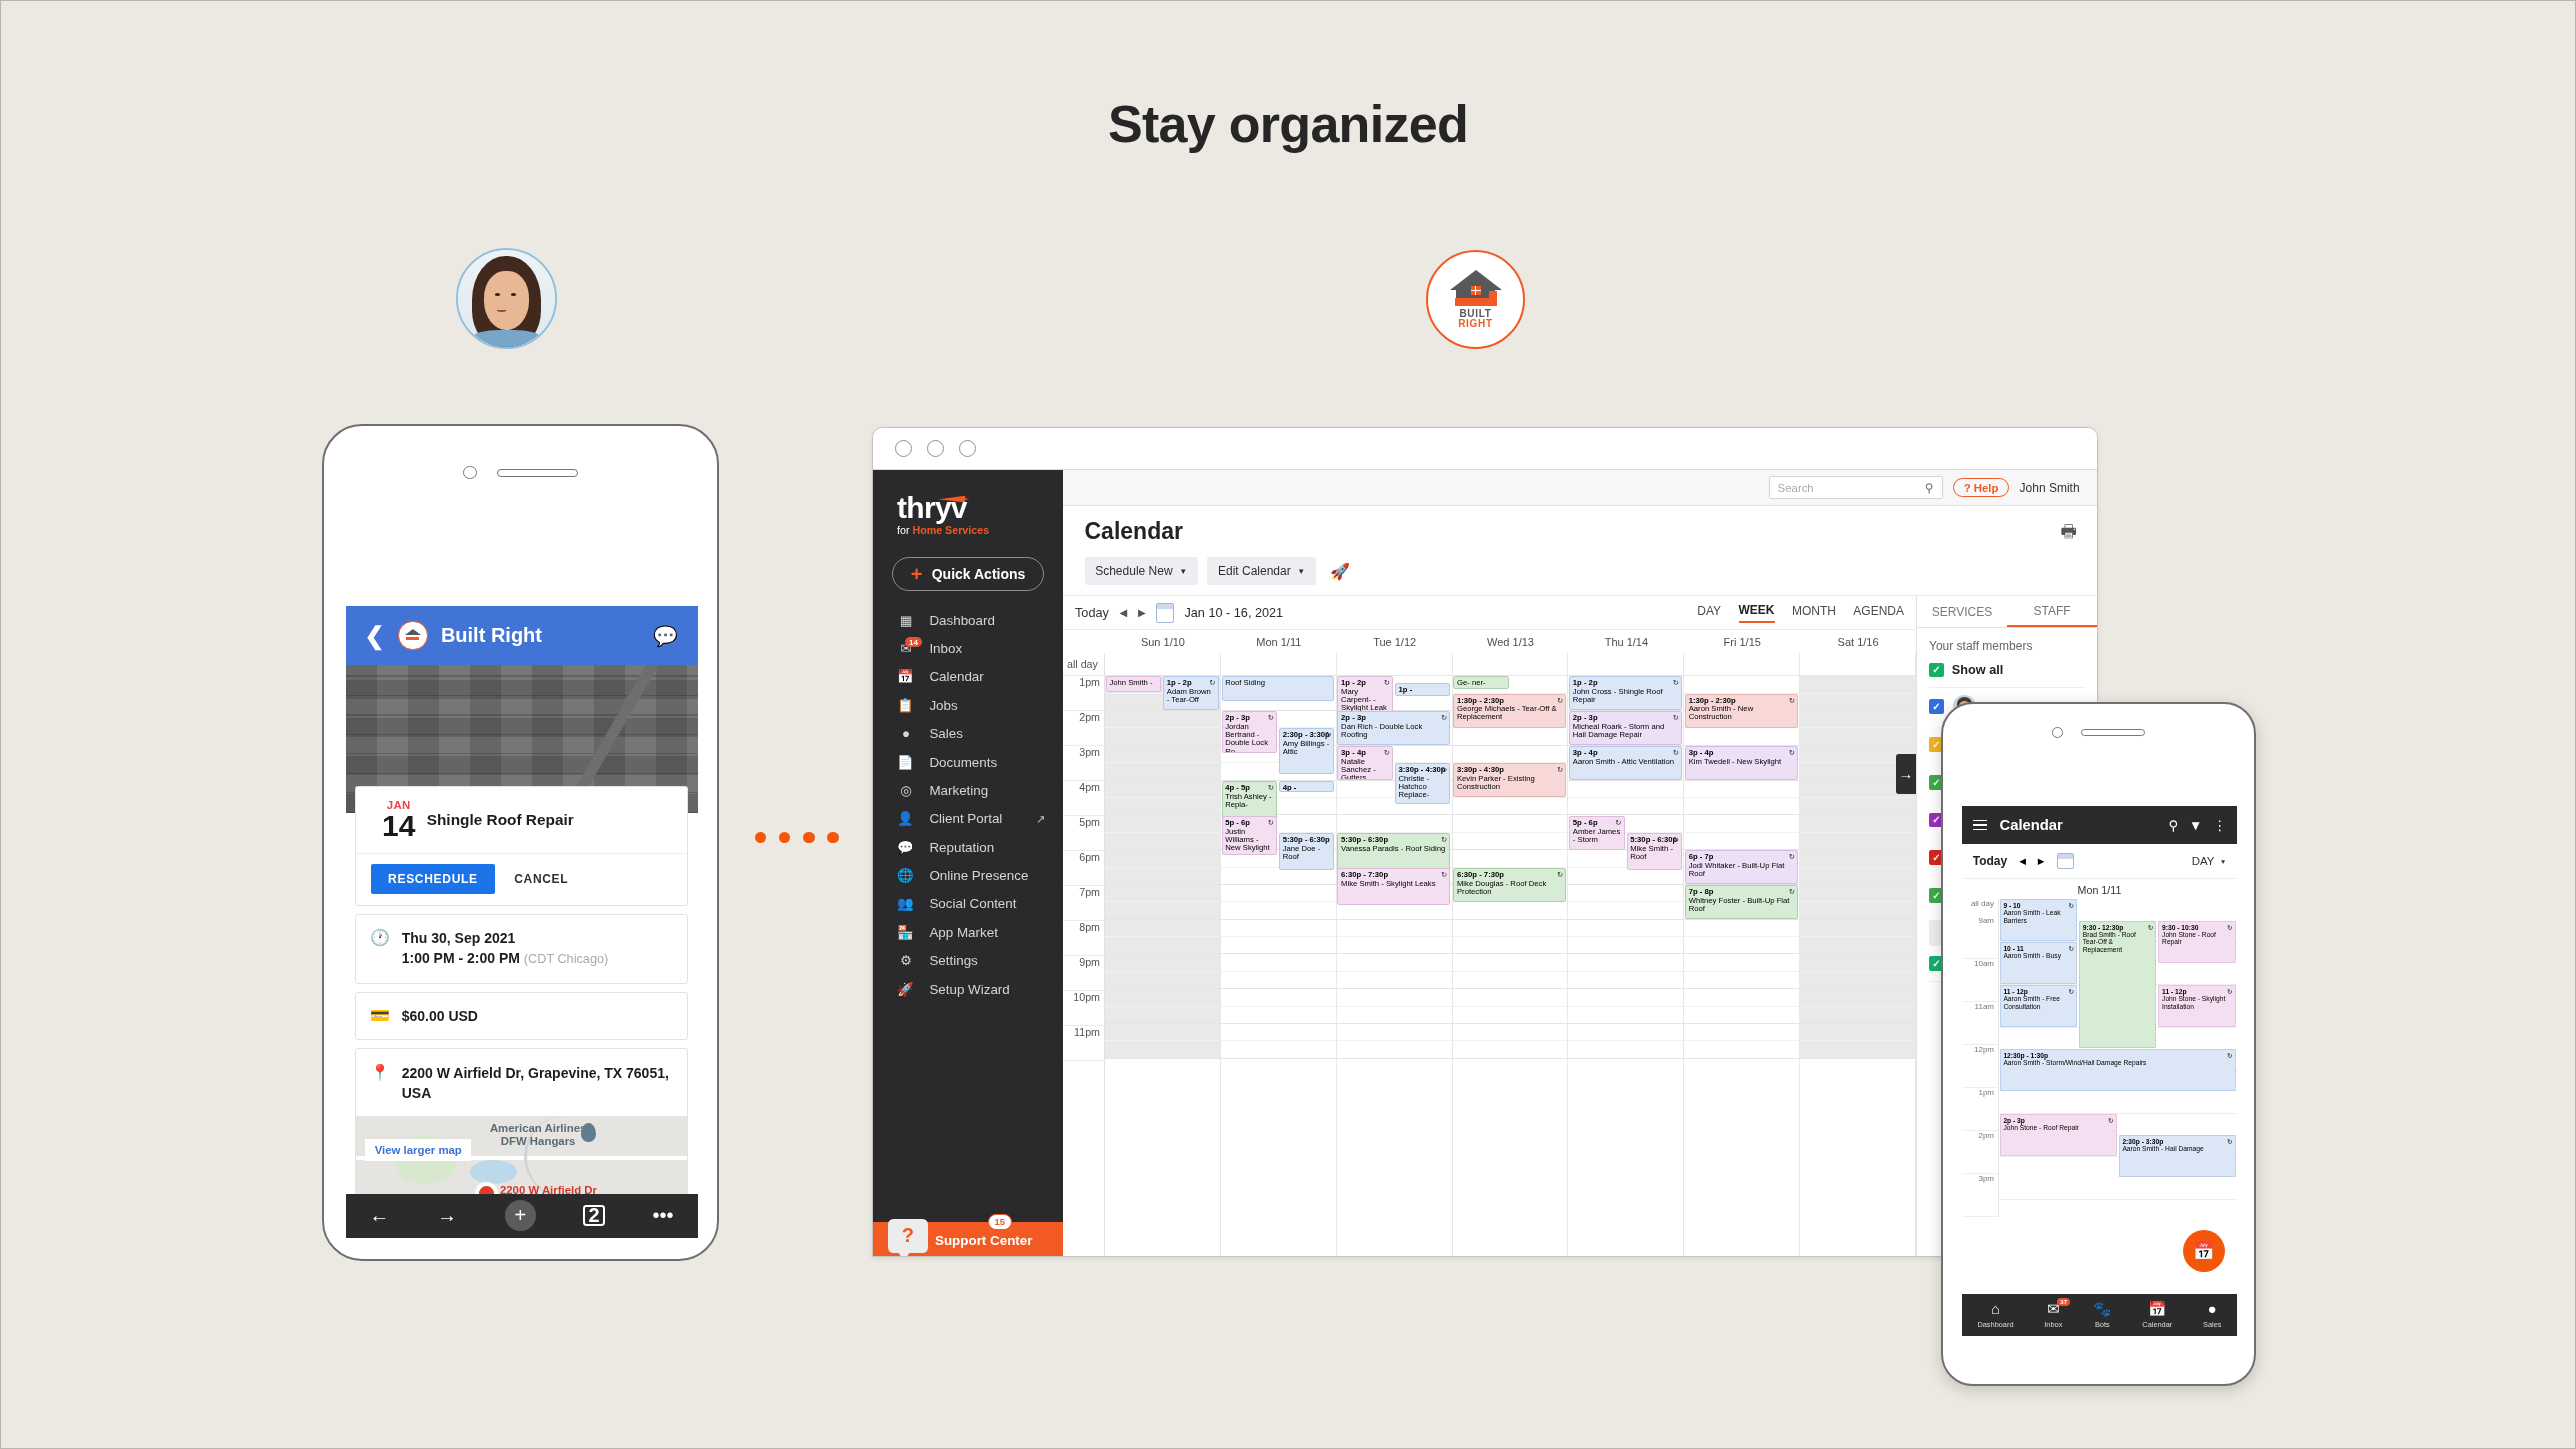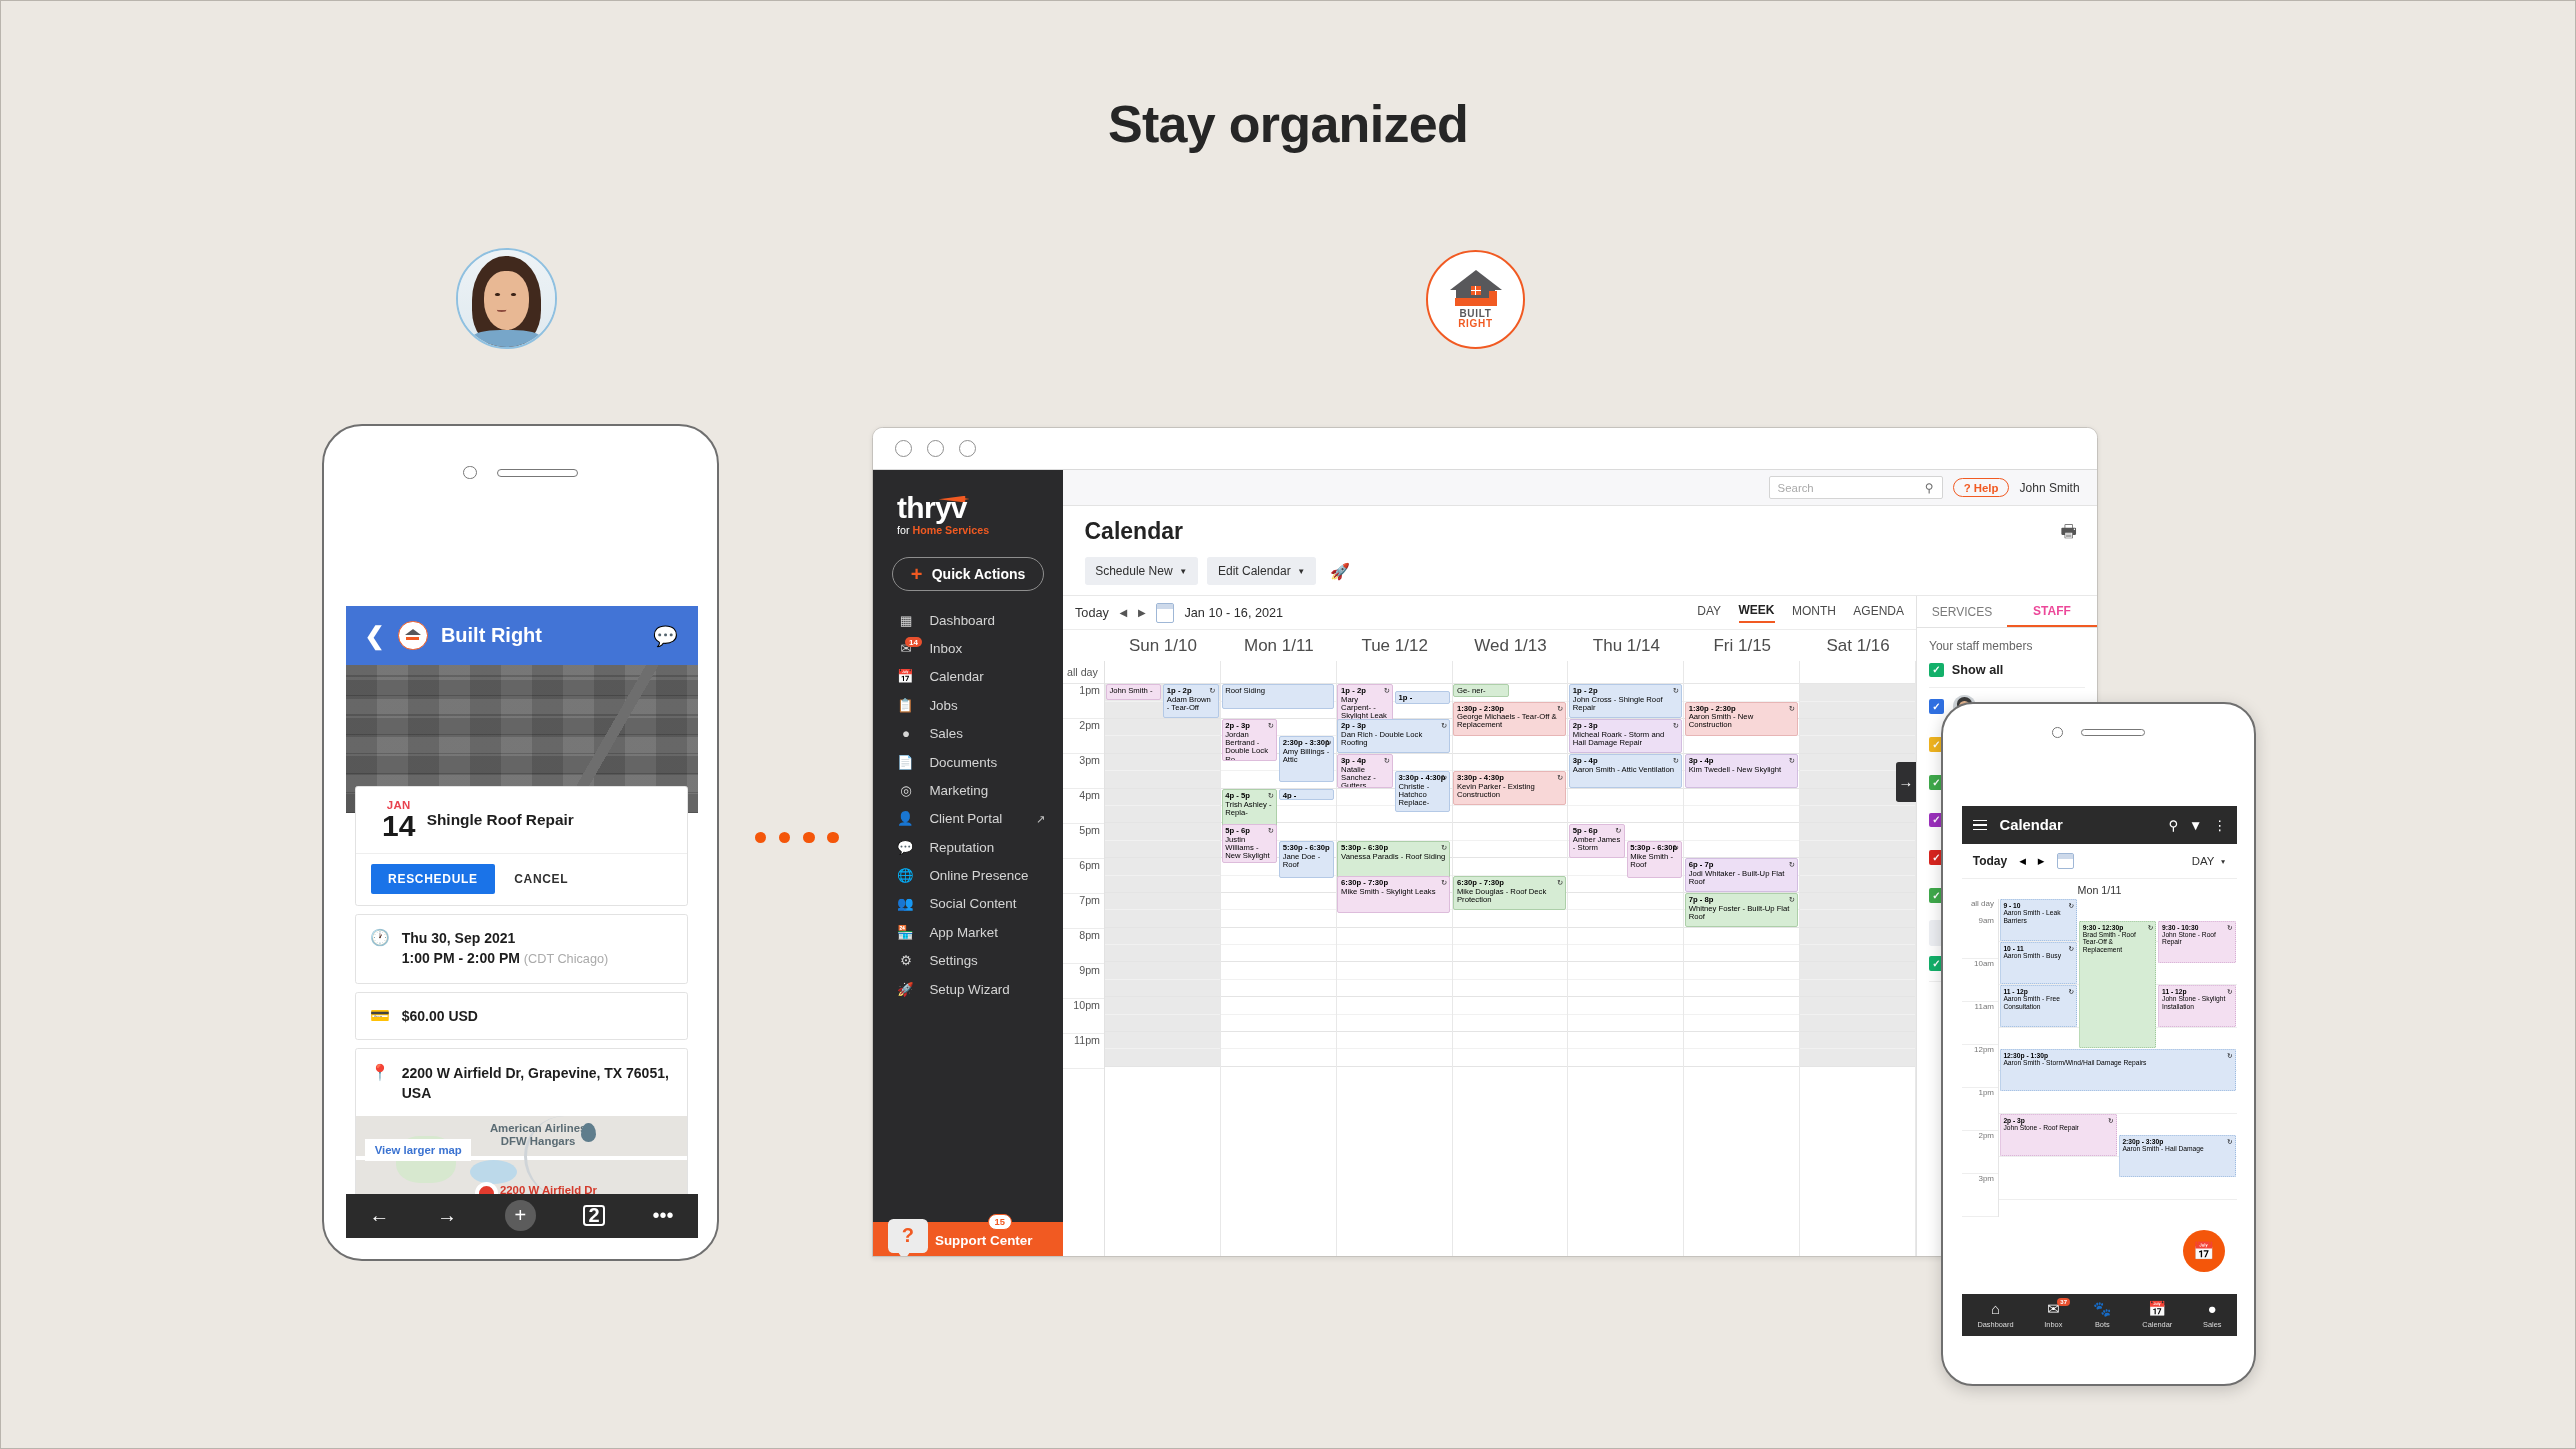--- a/index.html
+++ b/index.html
@@ -175,21 +175,21 @@
   .cal-ctrl { height:34px; display:flex; align-items:center; padding:0 12px; gap:10.7px; border-bottom:0.7px solid #ececec; }
   .cal-ctrl .today { font-size:12.7px; color:#333; }
   .arrow { font-size:10px; color:#555; }
   .mini-cal { width:17.4px; height:20px; border:1.3px solid #9fb7d6; border-radius:2px; background:#fff; position:relative; }
   .mini-cal:before { content:""; position:absolute; left:0; right:0; top:0; height:5.4px; background:#cdd9ea; }
   .range { font-size:12.7px; color:#2c2c2c; }
   .views { margin-left:auto; display:flex; gap:17.4px; align-items:center; }
   .views span { font-size:12px; color:#4a4a4a; padding-bottom:4px; }
   .views span.active { font-weight:bold; color:#222; border-bottom:2.7px solid #f15a22; }
 
-  .dayhdr { display:flex; font-size:17px; color:#4c4c4c; padding:5.4px 0;justify-content:space-between; }
+  .dayhdr { display:flex; font-size:11px; color:#4c4c4c; padding:5.4px 0;justify-content:space-between; }
   .dayhdr .gut { width:42px; flex:0 0 42px; }
   .dayhdr div.d { flex:1; text-align:center; }
 
   .grid { flex:1; display:flex; position:relative; overflow:hidden; }
   .gutter { width:42px; flex:0 0 42px; border-right:0.7px solid #e2e2e2; }
   .gutter .allday { height:23px; font-size:10.7px; color:#555; display:flex; align-items:center; justify-content:flex-start; padding-left:4px; border-bottom:0.7px solid #e6e6e6;}
   .gutter .hr { height:35px; border-bottom:0.7px solid #ececec; font-size:10.7px; color:#555; text-align:right; padding-right:4px; }
   .cols { flex:1; display:flex; position:relative; }
   .col { flex:1; border-right:0.7px solid #e8e8e8; position:relative; }
   .col .ad { height:23px; border-bottom:0.7px solid #e6e6e6; background:#fff; }
@@ -208,21 +208,21 @@
   .ev.red  { background:#f8d7d7; border-color:#e7b5b5; }
   .ev.purple{background:#eddff5; border-color:#d2bde0; }
 
   .scroll-arrow { position:absolute; right:0; top:101px; width:20px; height:40px; background:#2f2f31;
      color:#fff; display:flex; align-items:center; justify-content:center; font-size:14.8px; z-index:9; border-radius:2.7px 0 0 2.7px;}
 
   
   .cal-right { width:180px; flex:0 0 180px; background:#fff; display:flex; flex-direction:column; }
   .rp-tabs { display:flex; height:32px; border-bottom:0.7px solid #e2e2e2; }
   .rp-tabs div { flex:1; display:flex; align-items:center; justify-content:center; font-size:12px; color:#7a7a7a; }
-  .rp-tabs div.active { color:#ec4899; font-weight:bold; border-bottom:2.7px solid #f15a22; }
+  .rp-tabs div.active { color:#737373; font-weight:normal; border-bottom:2.7px solid #f15a22; }
   .rp-body { padding:10.7px 12px; }
   .rp-h { font-size:12px; color:#666; margin-bottom:9.4px; }
   .rp-all { display:flex; align-items:center; gap:8px; font-size:12.7px; color:#222; font-weight:bold; padding-bottom:9.4px; border-bottom:0.7px solid #eee; }
   .cb { width:14.8px; height:14.8px; border-radius:2px; display:flex; align-items:center; justify-content:center; color:#fff; font-size:10px; font-weight:bold; }
   .staff-row { display:flex; align-items:center; gap:9.4px; padding:7.4px 0; }
   .sav { width:23px; height:23px; border-radius:50%; background:#cfd4d8; position:relative; overflow:hidden; }
   .sav .h { position:absolute; left:18%; top:8%; width:64%; height:56%; border-radius:50% 50% 40% 40%; }
   .sav .f { position:absolute; left:26%; top:24%; width:48%; height:50%; border-radius:50%; }
   .sav .b { position:absolute; left:10%; bottom:0; width:80%; height:34%; border-radius:40% 40% 0 0; }
   .rp-btn { background:#eceef2; border-radius:2.7px; text-align:center; font-size:12px; color:#333; padding:6px 0; margin:5.4px 0 10.7px; }

